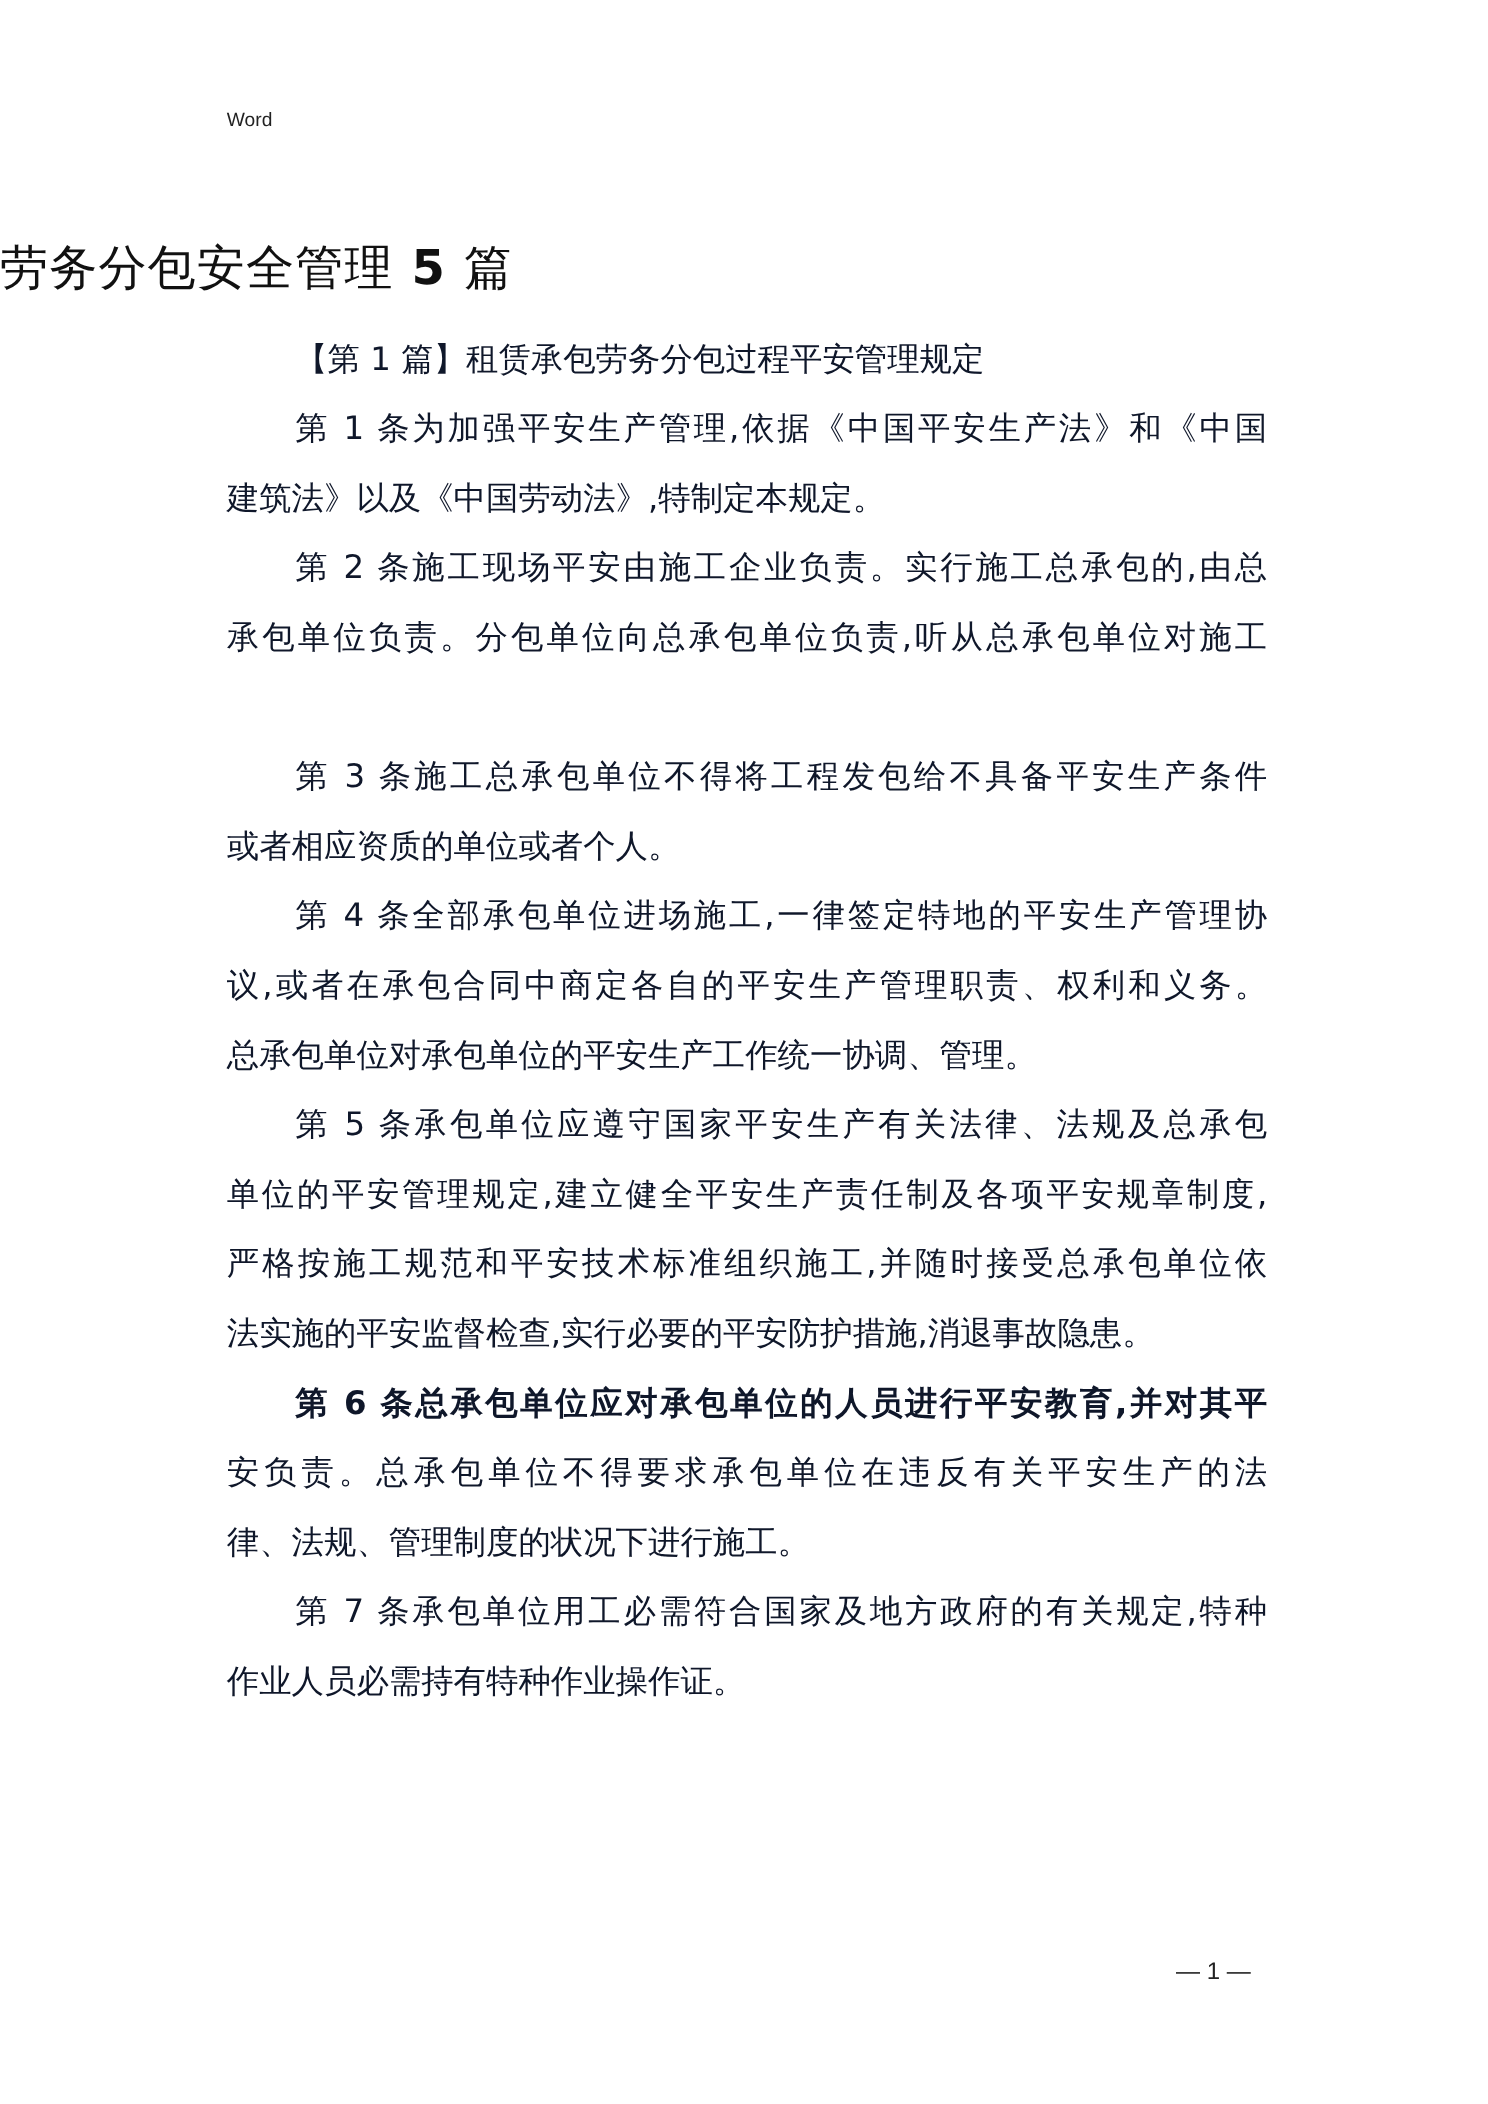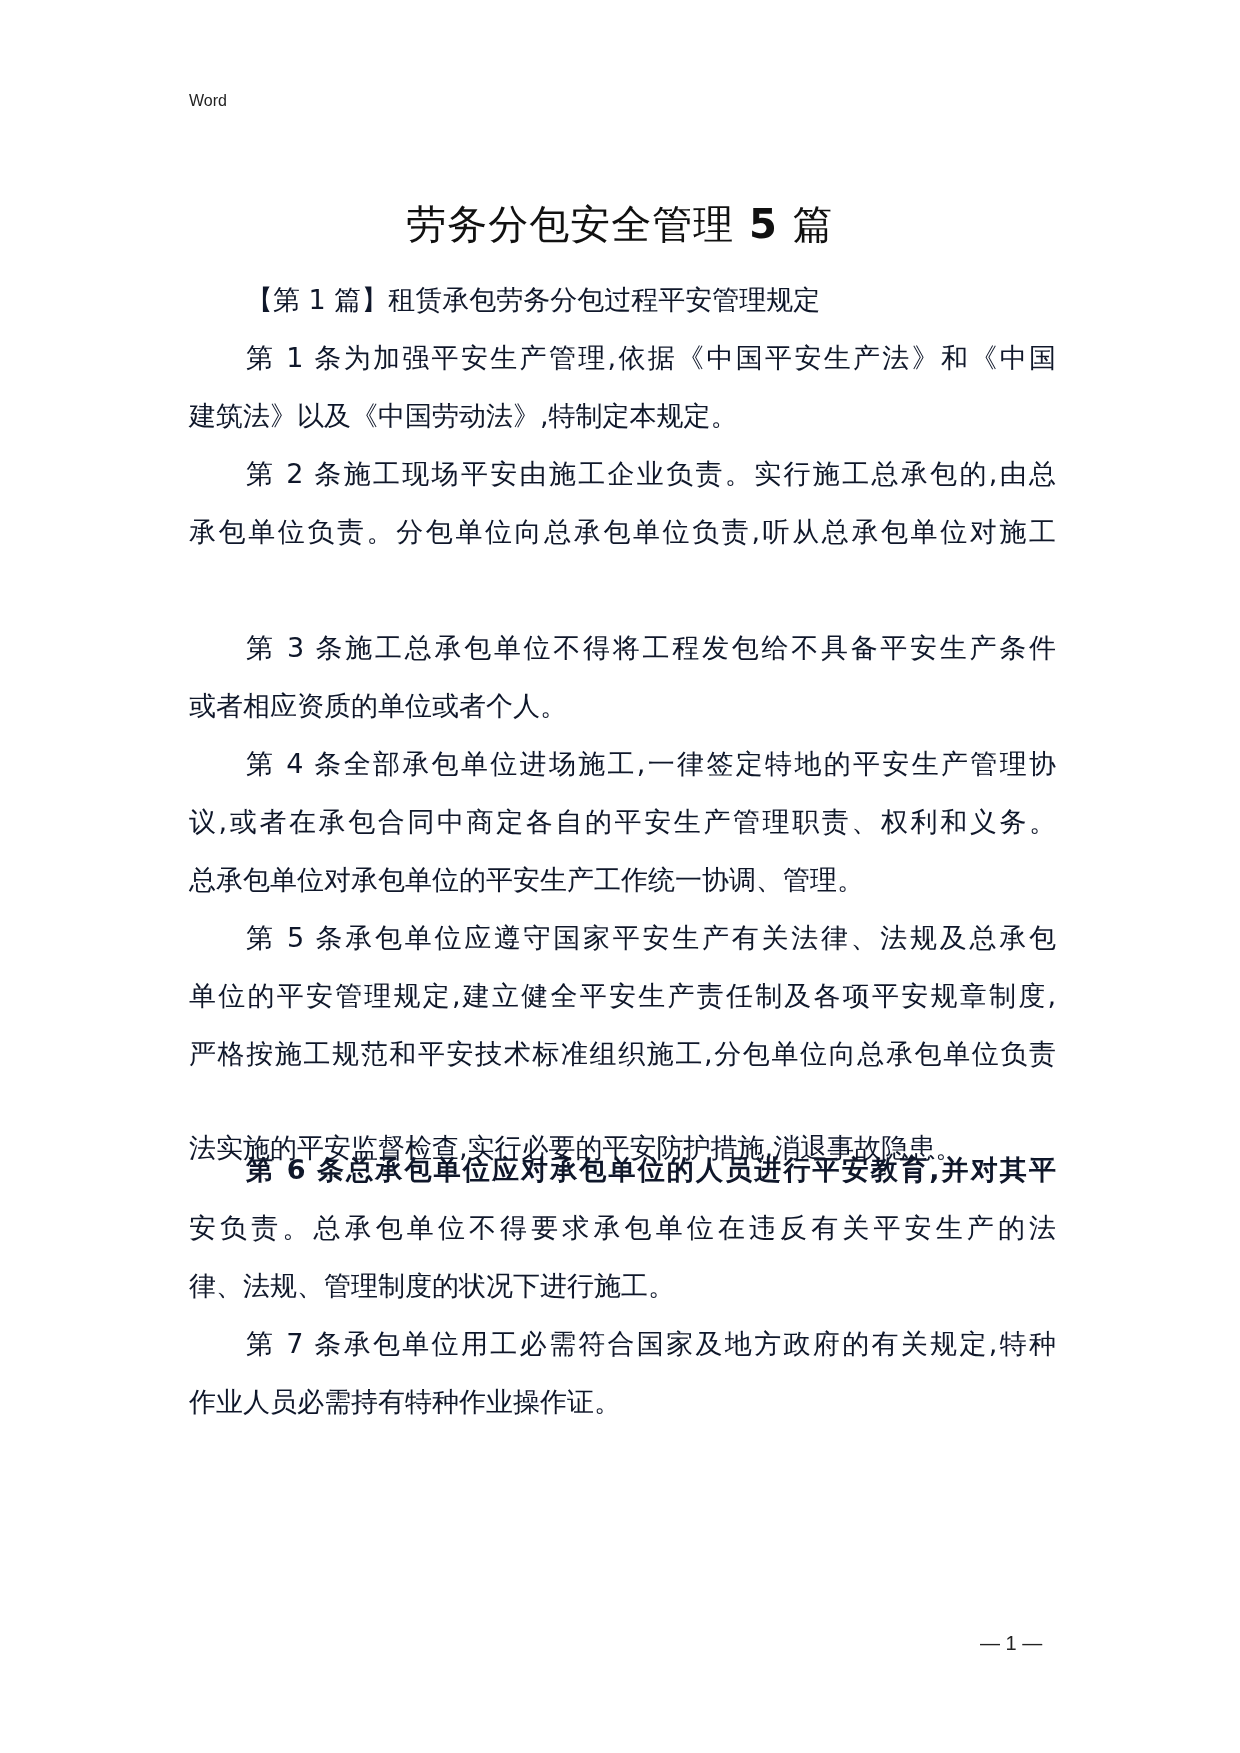--- a/index.html
+++ b/index.html
@@ -28,21 +28,21 @@
       top: 92px;
       font-family: "Liberation Sans", "DejaVu Sans", sans-serif;
       font-size: 16px;
       color: #222222;
     }
     .doc-title {
       position: absolute;
       left: 0;
       width: 1240px;
       top: 196px;
-      text-align: center;
+      text-align: left;
       font-size: 40px;
       line-height: 56px;
       color: #111111;
       letter-spacing: 1px;
     }
     .doc-title .num { font-weight: bold; }
     .line {
       position: absolute;
       left: 189px;
       font-size: 27px;
@@ -85,22 +85,22 @@
 
   <div class="line indent justify" style="top:630px;">第 3 条施工总承包单位不得将工程发包给不具备平安生产条件</div>
   <div class="line" style="top:688px;">或者相应资质的单位或者个人。</div>
 
   <div class="line indent justify" style="top:746px;">第 4 条全部承包单位进场施工,一律签定特地的平安生产管理协</div>
   <div class="line justify" style="top:804px;">议,或者在承包合同中商定各自的平安生产管理职责、权利和义务。</div>
   <div class="line" style="top:862px;text-align:right;">总承包单位对承包单位的平安生产工作统一协调、管理。</div>
 
   <div class="line indent justify" style="top:920px;">第 5 条承包单位应遵守国家平安生产有关法律、法规及总承包</div>
   <div class="line justify" style="top:978px;">单位的平安管理规定,建立健全平安生产责任制及各项平安规章制度,</div>
-  <div class="line justify" style="top:1036px;">严格按施工规范和平安技术标准组织施工,分包单位向总承包单位负责</div>
-  <div class="line" style="top:1094px;margin-top:36px;">法实施的平安监督检查,实行必要的平安防护措施,消退事故隐患。</div>
+  <div class="line justify" style="top:1036px;">严格按施工规范和平安技术标准组织施工,并随时接受总承包单位依</div>
+  <div class="line" style="top:1094px;">法实施的平安监督检查,实行必要的平安防护措施,消退事故隐患。</div>
 
   <div class="line indent justify" style="top:1152px;font-weight:bold;">第 6 条总承包单位应对承包单位的人员进行平安教育,并对其平</div>
   <div class="line justify" style="top:1210px;">安负责。总承包单位不得要求承包单位在违反有关平安生产的法</div>
   <div class="line" style="top:1268px;">律、法规、管理制度的状况下进行施工。</div>
 
   <div class="line indent justify" style="top:1326px;">第 7 条承包单位用工必需符合国家及地方政府的有关规定,特种</div>
   <div class="line" style="top:1384px;">作业人员必需持有特种作业操作证。</div>
 
   <div class="page-footer">— 1 —</div>
 </div>

